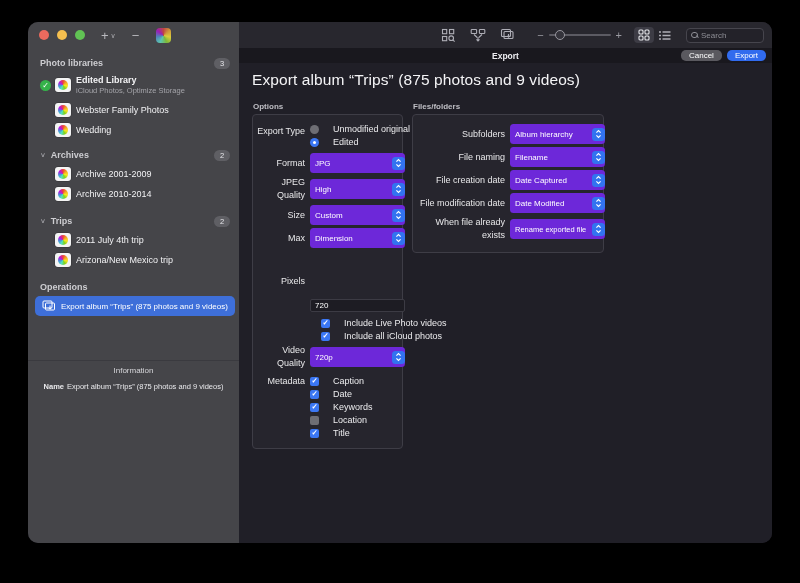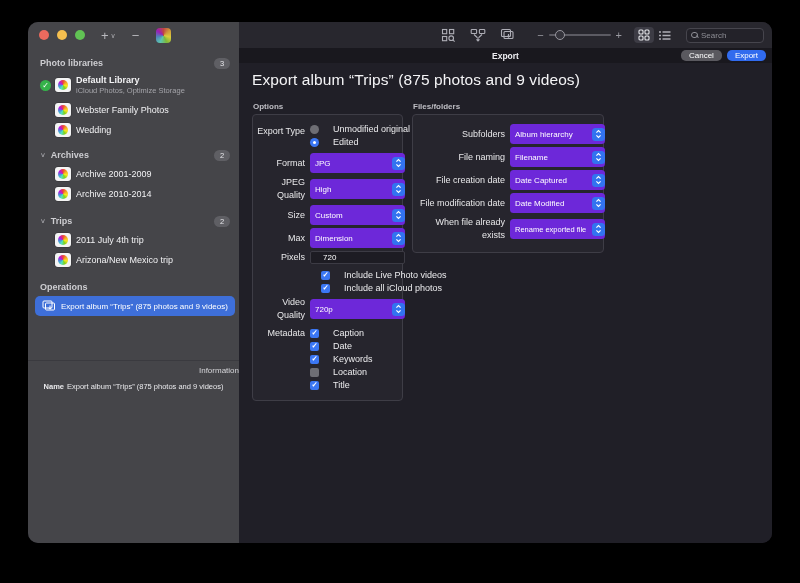--- a/index.html
+++ b/index.html
@@ -38,21 +38,21 @@
   .side-item .itext { margin-left:5px; font-size:9px; color:#f2f2f4; white-space:nowrap; }
   .side-item .itext .t1 { display:block; font-weight:bold; line-height:11px; }
   .side-item .itext .t2 { display:block; font-size:7.5px; color:#a4a4a9; line-height:9px; }
 
   .op-row { margin:2px 4px 0 7px; height:20px; border-radius:5px; background:#3e6fd9;
             display:flex; align-items:center; padding-left:7px; }
   .op-row svg { flex:0 0 auto; }
   .op-row .optext { font-size:8px; color:#fff; margin-left:5px; white-space:nowrap; }
 
   .info-panel { position:absolute; left:0; right:0; top:338px; border-top:1px solid #3a3a3f; padding-top:5px; }
-  .info-panel .ititle { text-align:right; font-size:8px; color:#d6d6da; }
+  .info-panel .ititle { text-align:center; font-size:8px; color:#d6d6da; }
   .info-panel .iname { text-align:center; font-size:7.5px; color:#e9e9ec; margin-top:7px; white-space:nowrap; }
   .info-panel .iname b { font-weight:bold; margin-right:3px; }
 
   
   .main { flex:1; display:flex; flex-direction:column; background:#201f27; min-width:0; }
   .toolbar { height:26px; background:#28272e; display:flex; align-items:center; justify-content:flex-end;
              padding-right:8px; }
   .tool-ic { color:#aeaeb6; display:flex; align-items:center; }
   .icon-group { display:flex; gap:14px; margin-right:22px; }
   .slider-group { display:flex; align-items:center; gap:5px; margin-right:12px; color:#9a9aa1; font-size:11px; }
@@ -89,21 +89,21 @@
   .rlabel { flex:0 0 48px; text-align:right; font-size:9px; color:#e8e8ea; line-height:13px; }
   .rlabel.wide { flex:0 0 88px; }
 
   .select { width:95px; height:20px; background:#6d28d9; border-radius:3.5px; display:flex;
             align-items:center; overflow:hidden; flex:0 0 95px; }
   .select .sel-val { flex:1; font-size:8px; color:#fff; padding-left:5px; white-space:nowrap; overflow:hidden; }
   .sel-cap { width:13px; height:13px; background:#3273f0; border-radius:3.5px; display:flex;
              align-items:center; justify-content:center; flex:0 0 13px; }
 
   .tfield { width:95px; height:13px; background:#1d1c23; border:1px solid #3c3b44; border-radius:2px;
-            color:#fff; font-size:8px; padding-left:12px; font-family:"Liberation Sans", sans-serif; }
+            color:#fff; font-size:8px; padding-left:4px; font-family:"Liberation Sans", sans-serif;margin-top:48px; }
 
   .stack { display:flex; flex-direction:column; gap:3px; }
   .ctrl-line { display:flex; align-items:center; gap:14px; height:10px; }
   .indent { margin-left:64px; }
 
   .cb { width:9px; height:9px; border-radius:2px; background:#6e6e74; flex:0 0 9px; position:relative; }
   .cb.checked { background:#3b77f3; }
   .cb.checked::after { content:"\2713"; position:absolute; left:1.5px; top:-1px; color:#fff; font-size:7.5px; font-weight:bold; }
   .radio { width:9px; height:9px; border-radius:50%; background:#6e6e74; flex:0 0 9px; position:relative; }
   .radio.checked { background:#3b77f3; }
@@ -144,21 +144,21 @@
       <span class="hlabel">Photo libraries</span>
       <span class="badge">3</span>
     </div>
 
     <div class="side-item two-line">
       <span class="lib-check">✓</span>
       <span class="lib-icon">
           <span class="pin"></span>
         </span>
       <span class="itext">
-        <span class="t1">Default Library</span>
+        <span class="t1">Edited Library</span>
         <span class="t2">iCloud Photos, Optimize Storage</span>
       </span>
     </div>
     <div class="side-item">
       <span class="lib-icon">
           <span class="pin"></span>
         </span>
       <span class="itext">Webster Family Photos</span>
     </div>
     <div class="side-item">

